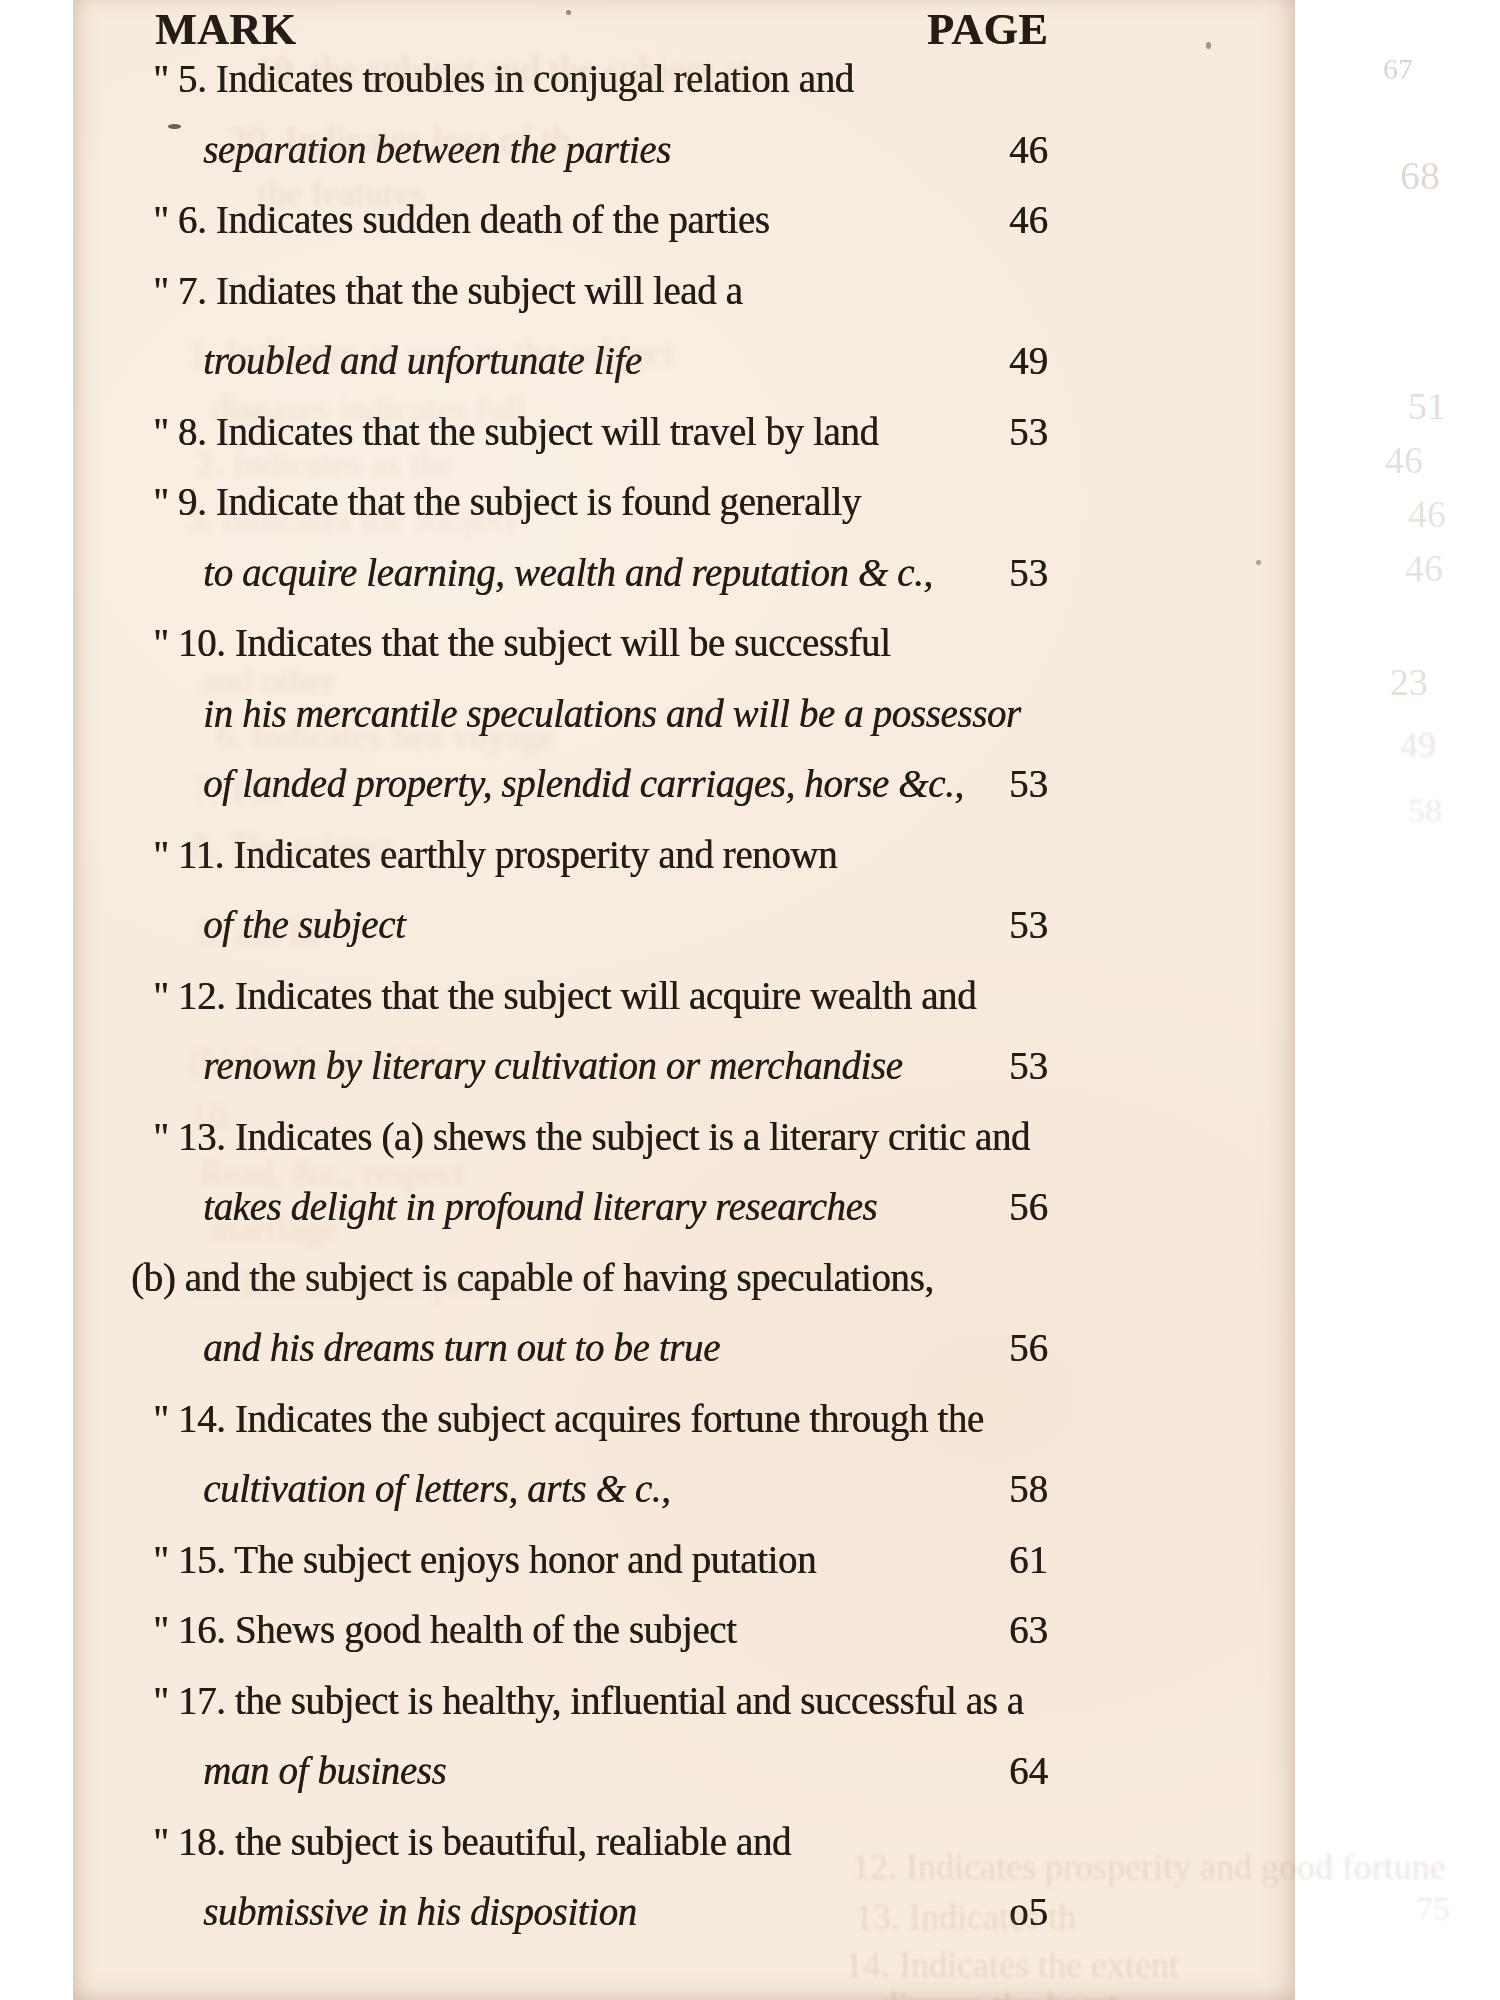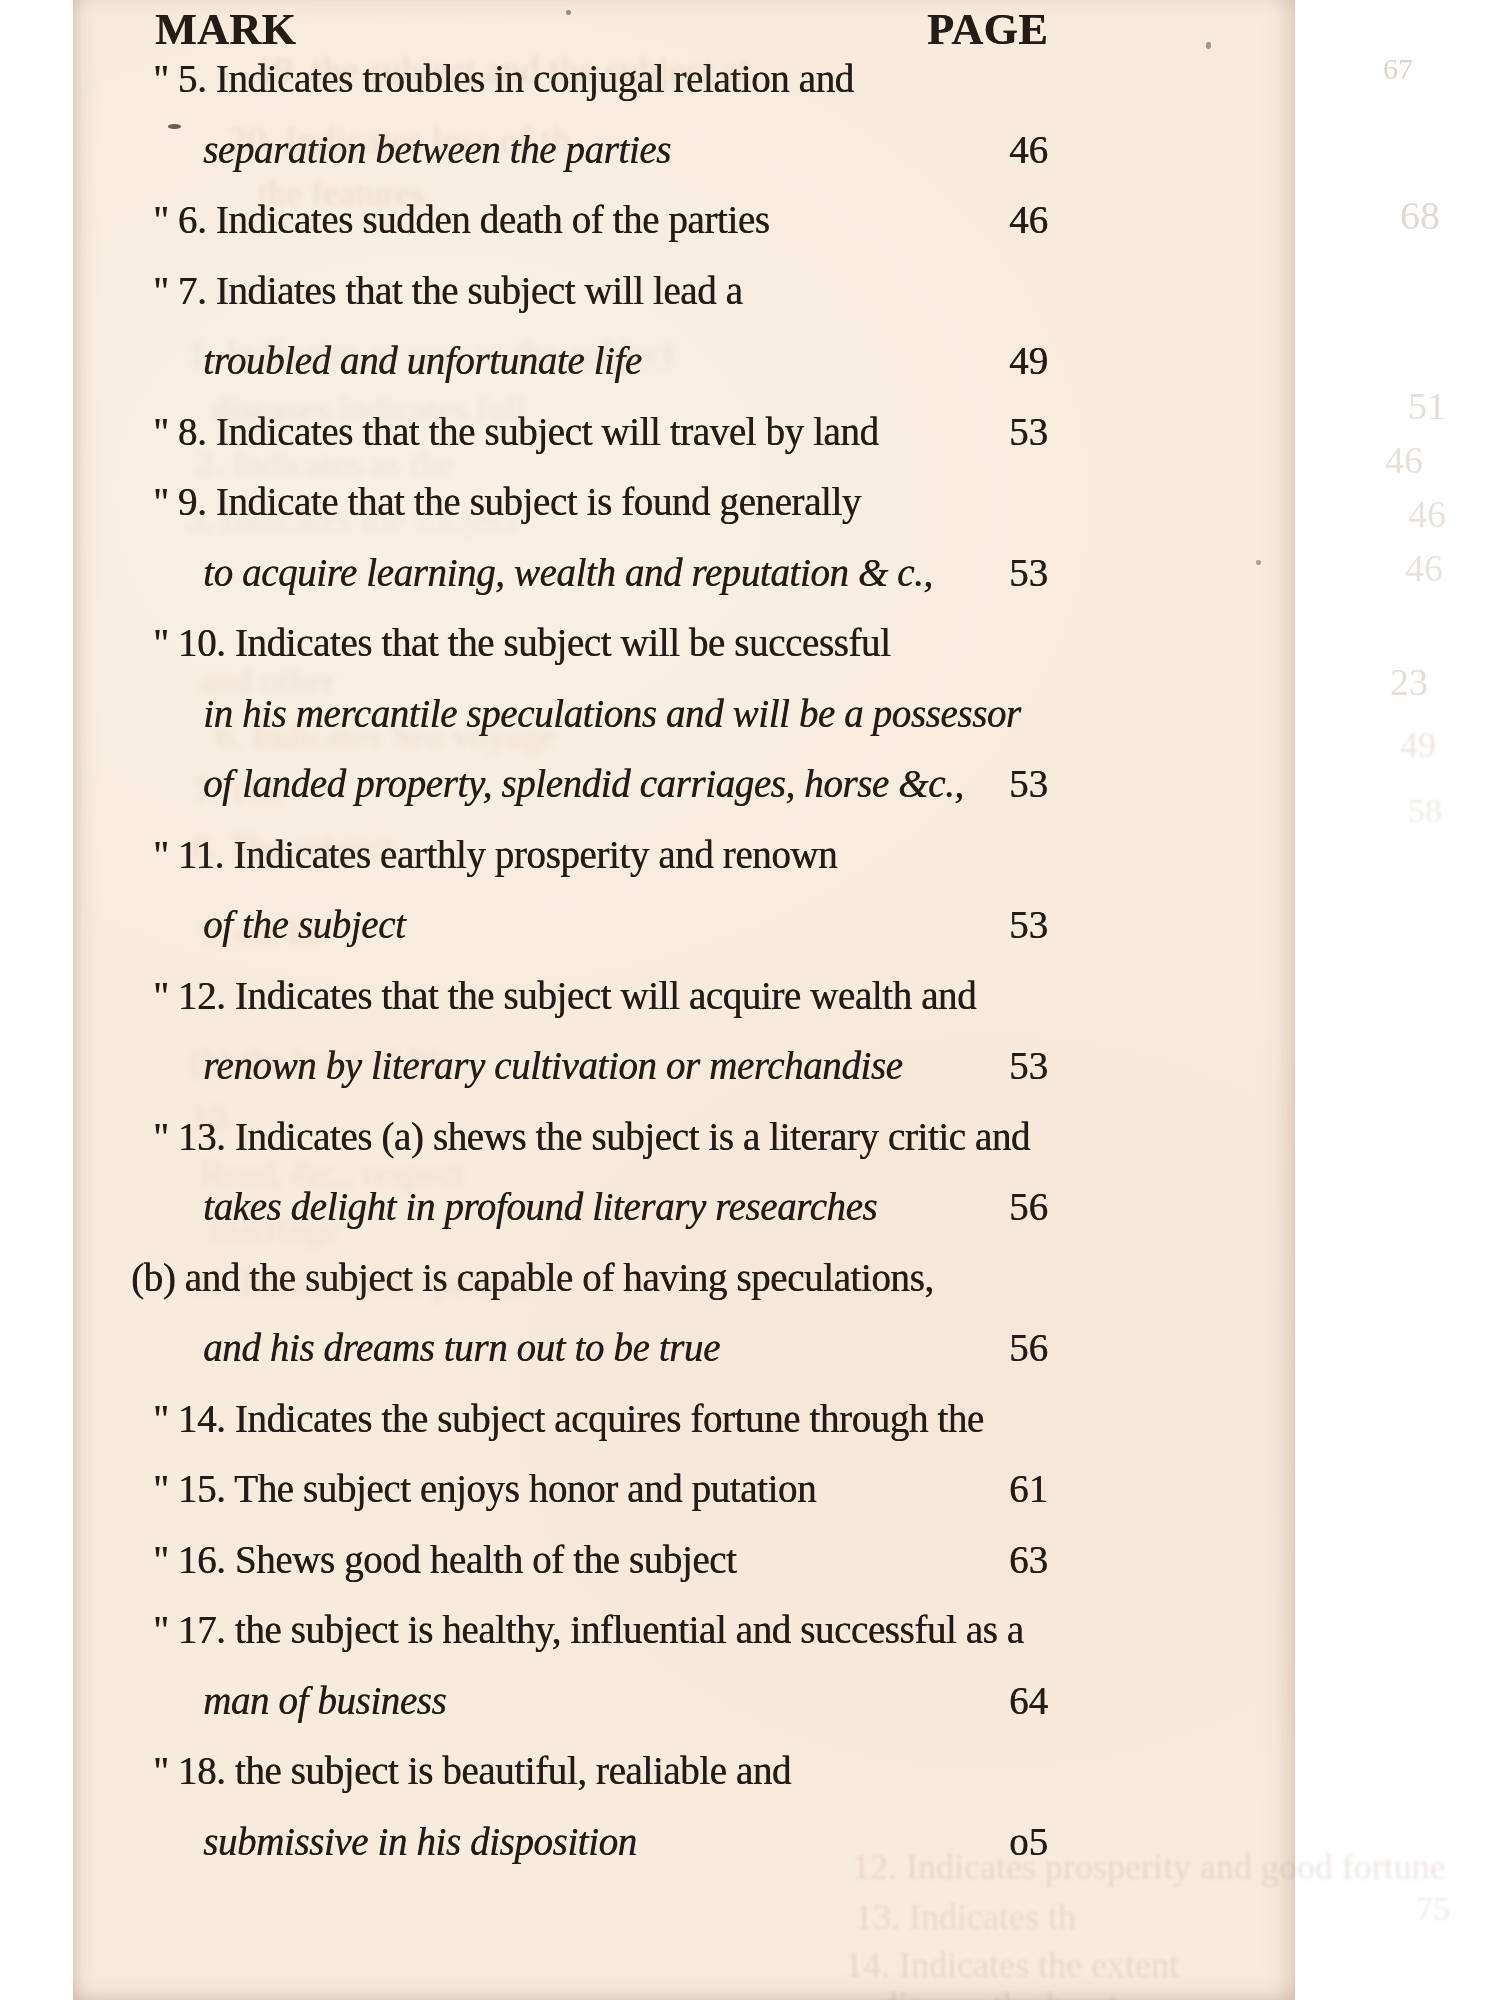--- a/index.html
+++ b/index.html
@@ -115,20 +115,24 @@
       <div class="row sub">
         <span class="t">(b) and the subject is capable of having speculations,</span>
       </div>
       <div class="row cont">
         <span class="t">and his dreams turn out to be true</span>
         <span class="pg">56</span>
       </div>
       <div class="row item">
         <span class="t">" 14. Indicates the subject acquires fortune through the</span>
       </div>
+      <div class="row cont">
+        <span class="t">cultivation of letters, arts &amp; c.,</span>
+        <span class="pg">58</span>
+      </div>
       <div class="row item">
         <span class="t">" 15. The subject enjoys honor and putation</span>
         <span class="pg">61</span>
       </div>
       <div class="row item">
         <span class="t">" 16. Shews good health of the subject</span>
         <span class="pg">63</span>
       </div>
       <div class="row item">
         <span class="t">" 17. the subject is healthy, influential and successful as a</span>
@@ -143,21 +147,21 @@
       <div class="row cont">
         <span class="t">submissive in his disposition</span>
         <span class="pg">o5</span>
       </div>
     </div>
 </div>
 <div class="ghosts" id="ghosts">
     <span class="ghost" style="left: 255px; top: 48px; font-size: 38px; opacity: 0.15; filter: blur(2.5px);">19. the subject and the subject at</span>
     <span class="ghost" style="left: 1383px; top: 52px; font-size: 30px; opacity: 0.34; filter: blur(0.5px);">67</span>
     <span class="ghost" style="left: 228px; top: 118px; font-size: 38px; opacity: 0.15; filter: blur(2.5px);">20. Indicates loss of th</span>
-    <span class="ghost" style="left: 1400px; top: 152px; font-size: 40px; opacity: 0.3; filter: blur(0.5px); margin-top: 40px;">68</span>
+    <span class="ghost" style="left: 1400px; top: 152px; font-size: 40px; opacity: 0.3; filter: blur(0.5px);">68</span>
     <span class="ghost" style="left: 258px; top: 172px; font-size: 36px; opacity: 0.13; filter: blur(2.5px);">the features</span>
     <span class="ghost" style="left: 188px; top: 332px; font-size: 37px; opacity: 0.12; filter: blur(3px);">1. Indicates as was as the subject</span>
     <span class="ghost" style="left: 1408px; top: 384px; font-size: 38px; opacity: 0.26; filter: blur(0.5px);">51</span>
     <span class="ghost" style="left: 212px; top: 388px; font-size: 36px; opacity: 0.12; filter: blur(3px);">diseases indicates full</span>
     <span class="ghost" style="left: 196px; top: 443px; font-size: 36px; opacity: 0.12; filter: blur(3px);">2. Indicates as the</span>
     <span class="ghost" style="left: 1385px; top: 438px; font-size: 38px; opacity: 0.24; filter: blur(0.6px);">46</span>
     <span class="ghost" style="left: 186px; top: 498px; font-size: 36px; opacity: 0.11; filter: blur(3px);">3. Indicates the subject</span>
     <span class="ghost" style="left: 1408px; top: 492px; font-size: 38px; opacity: 0.22; filter: blur(0.7px);">46</span>
     <span class="ghost" style="left: 1405px; top: 546px; font-size: 38px; opacity: 0.22; filter: blur(0.7px);">46</span>
     <span class="ghost" style="left: 200px; top: 660px; font-size: 36px; opacity: 0.12; filter: blur(3px);">and other</span>

